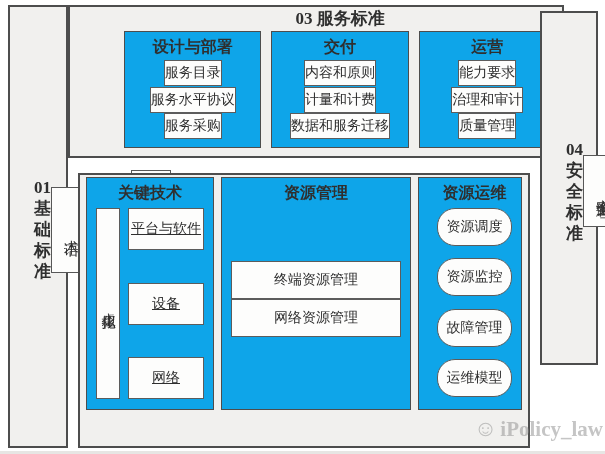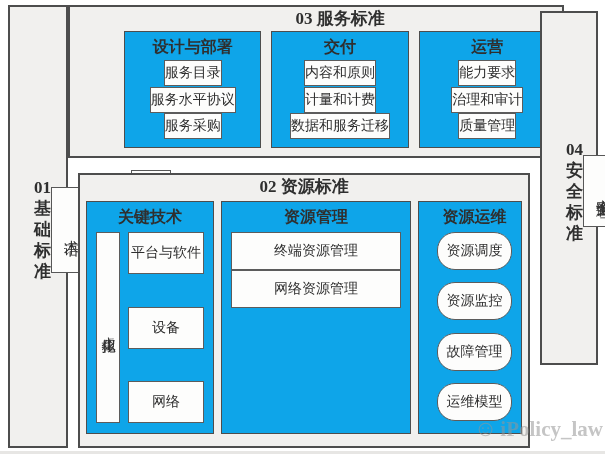--- a/index.html
+++ b/index.html
@@ -45,22 +45,22 @@
     font-size:14px;text-align:center;
   }
   .svc-items{display:flex;flex-direction:column;justify-content:space-between;flex:1;align-items:center;}
   .svc-items .ibox{height:26px;}
   
   .res-body{display:flex;gap:7px;padding:2px 6px 8px 6px;box-sizing:border-box;height:243px;}
   .kt-body{display:flex;gap:8px;flex:1;padding:2px 2px 4px 2px;}
   .kt-side{width:24px;writing-mode:vertical-rl;text-orientation:upright;font-size:14px;
     letter-spacing:1px;}
   .kt-col{display:flex;flex-direction:column;justify-content:space-between;flex:1;}
-  .kt-col .ibox{height:42px;}
-  .rm-body{display:flex;flex-direction:column;justify-content:flex-start;flex:1;padding:2px 2px 4px 2px;}
+  .kt-col .ibox{height:42px;text-decoration:underline;}
+  .rm-body{display:flex;flex-direction:column;justify-content:center;flex:1;padding:2px 2px 4px 2px;}
   .rm-row{display:flex;gap:8px;}
   .rm-row .ibox{flex:1;height:38px;}
   .rm-full{height:38px;}
   .ro-body{display:flex;flex-direction:column;justify-content:space-between;flex:1;padding:2px 2px 6px 2px;}
   .ro-body .ibox{height:38px;border-radius:18px;}
   
   #watermark{
     position:absolute;right:2px;bottom:12px;
     color:rgba(150,150,150,0.55);font-size:21px;font-weight:bold;
     display:flex;align-items:center;gap:3px;white-space:nowrap;
@@ -112,21 +112,20 @@
           <div class="ibox">能力要求</div>
           <div class="ibox">治理和审计</div>
           <div class="ibox">质量管理</div>
         </div>
       </div>
 
     </div>
   </div>
 
   <div class="section" style="left:78px;top:173px;width:452px;height:275px;">
-    <div class="sec-title">02 资源标准</div>
     <div class="res-body">
 
       <div class="group" style="flex:none;width:128px;padding-bottom:6px;">
         <div class="group-head">关键技术</div>
         <div class="kt-body">
           <div class="ibox kt-side">虚拟化</div>
           <div class="kt-col">
             <div class="ibox">平台与软件</div>
             <div class="ibox">设备</div>
             <div class="ibox">网络</div>

